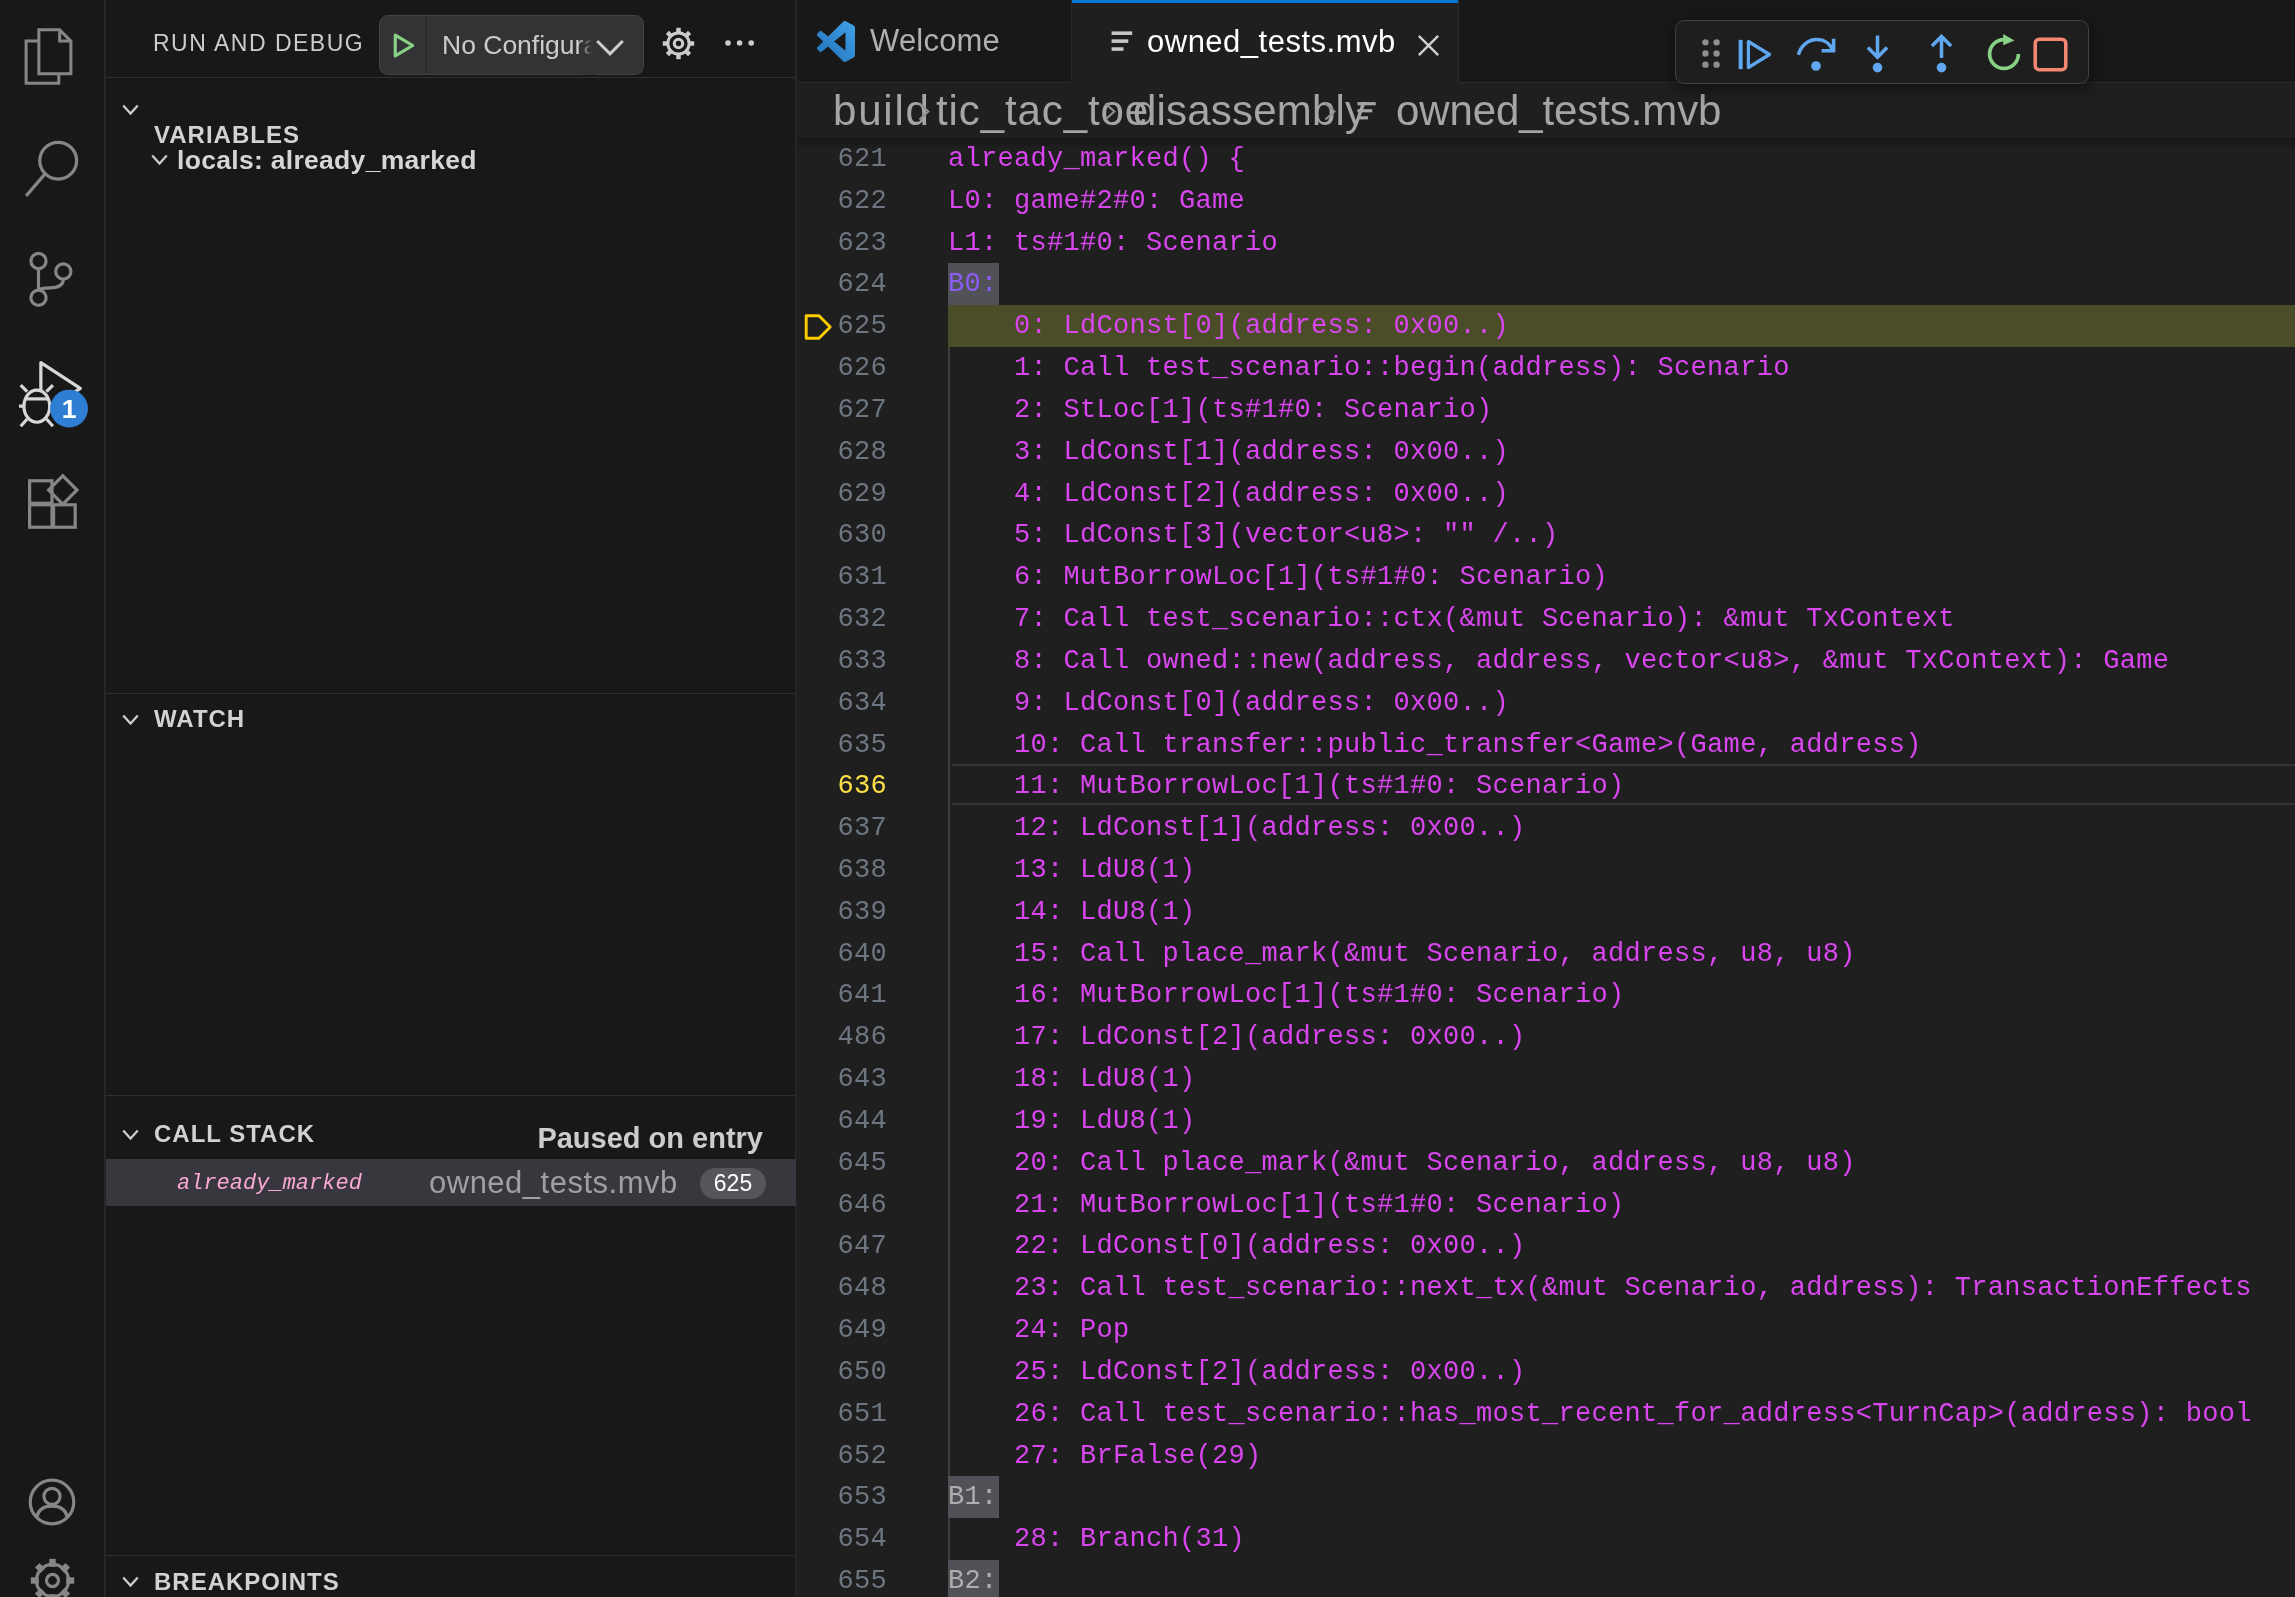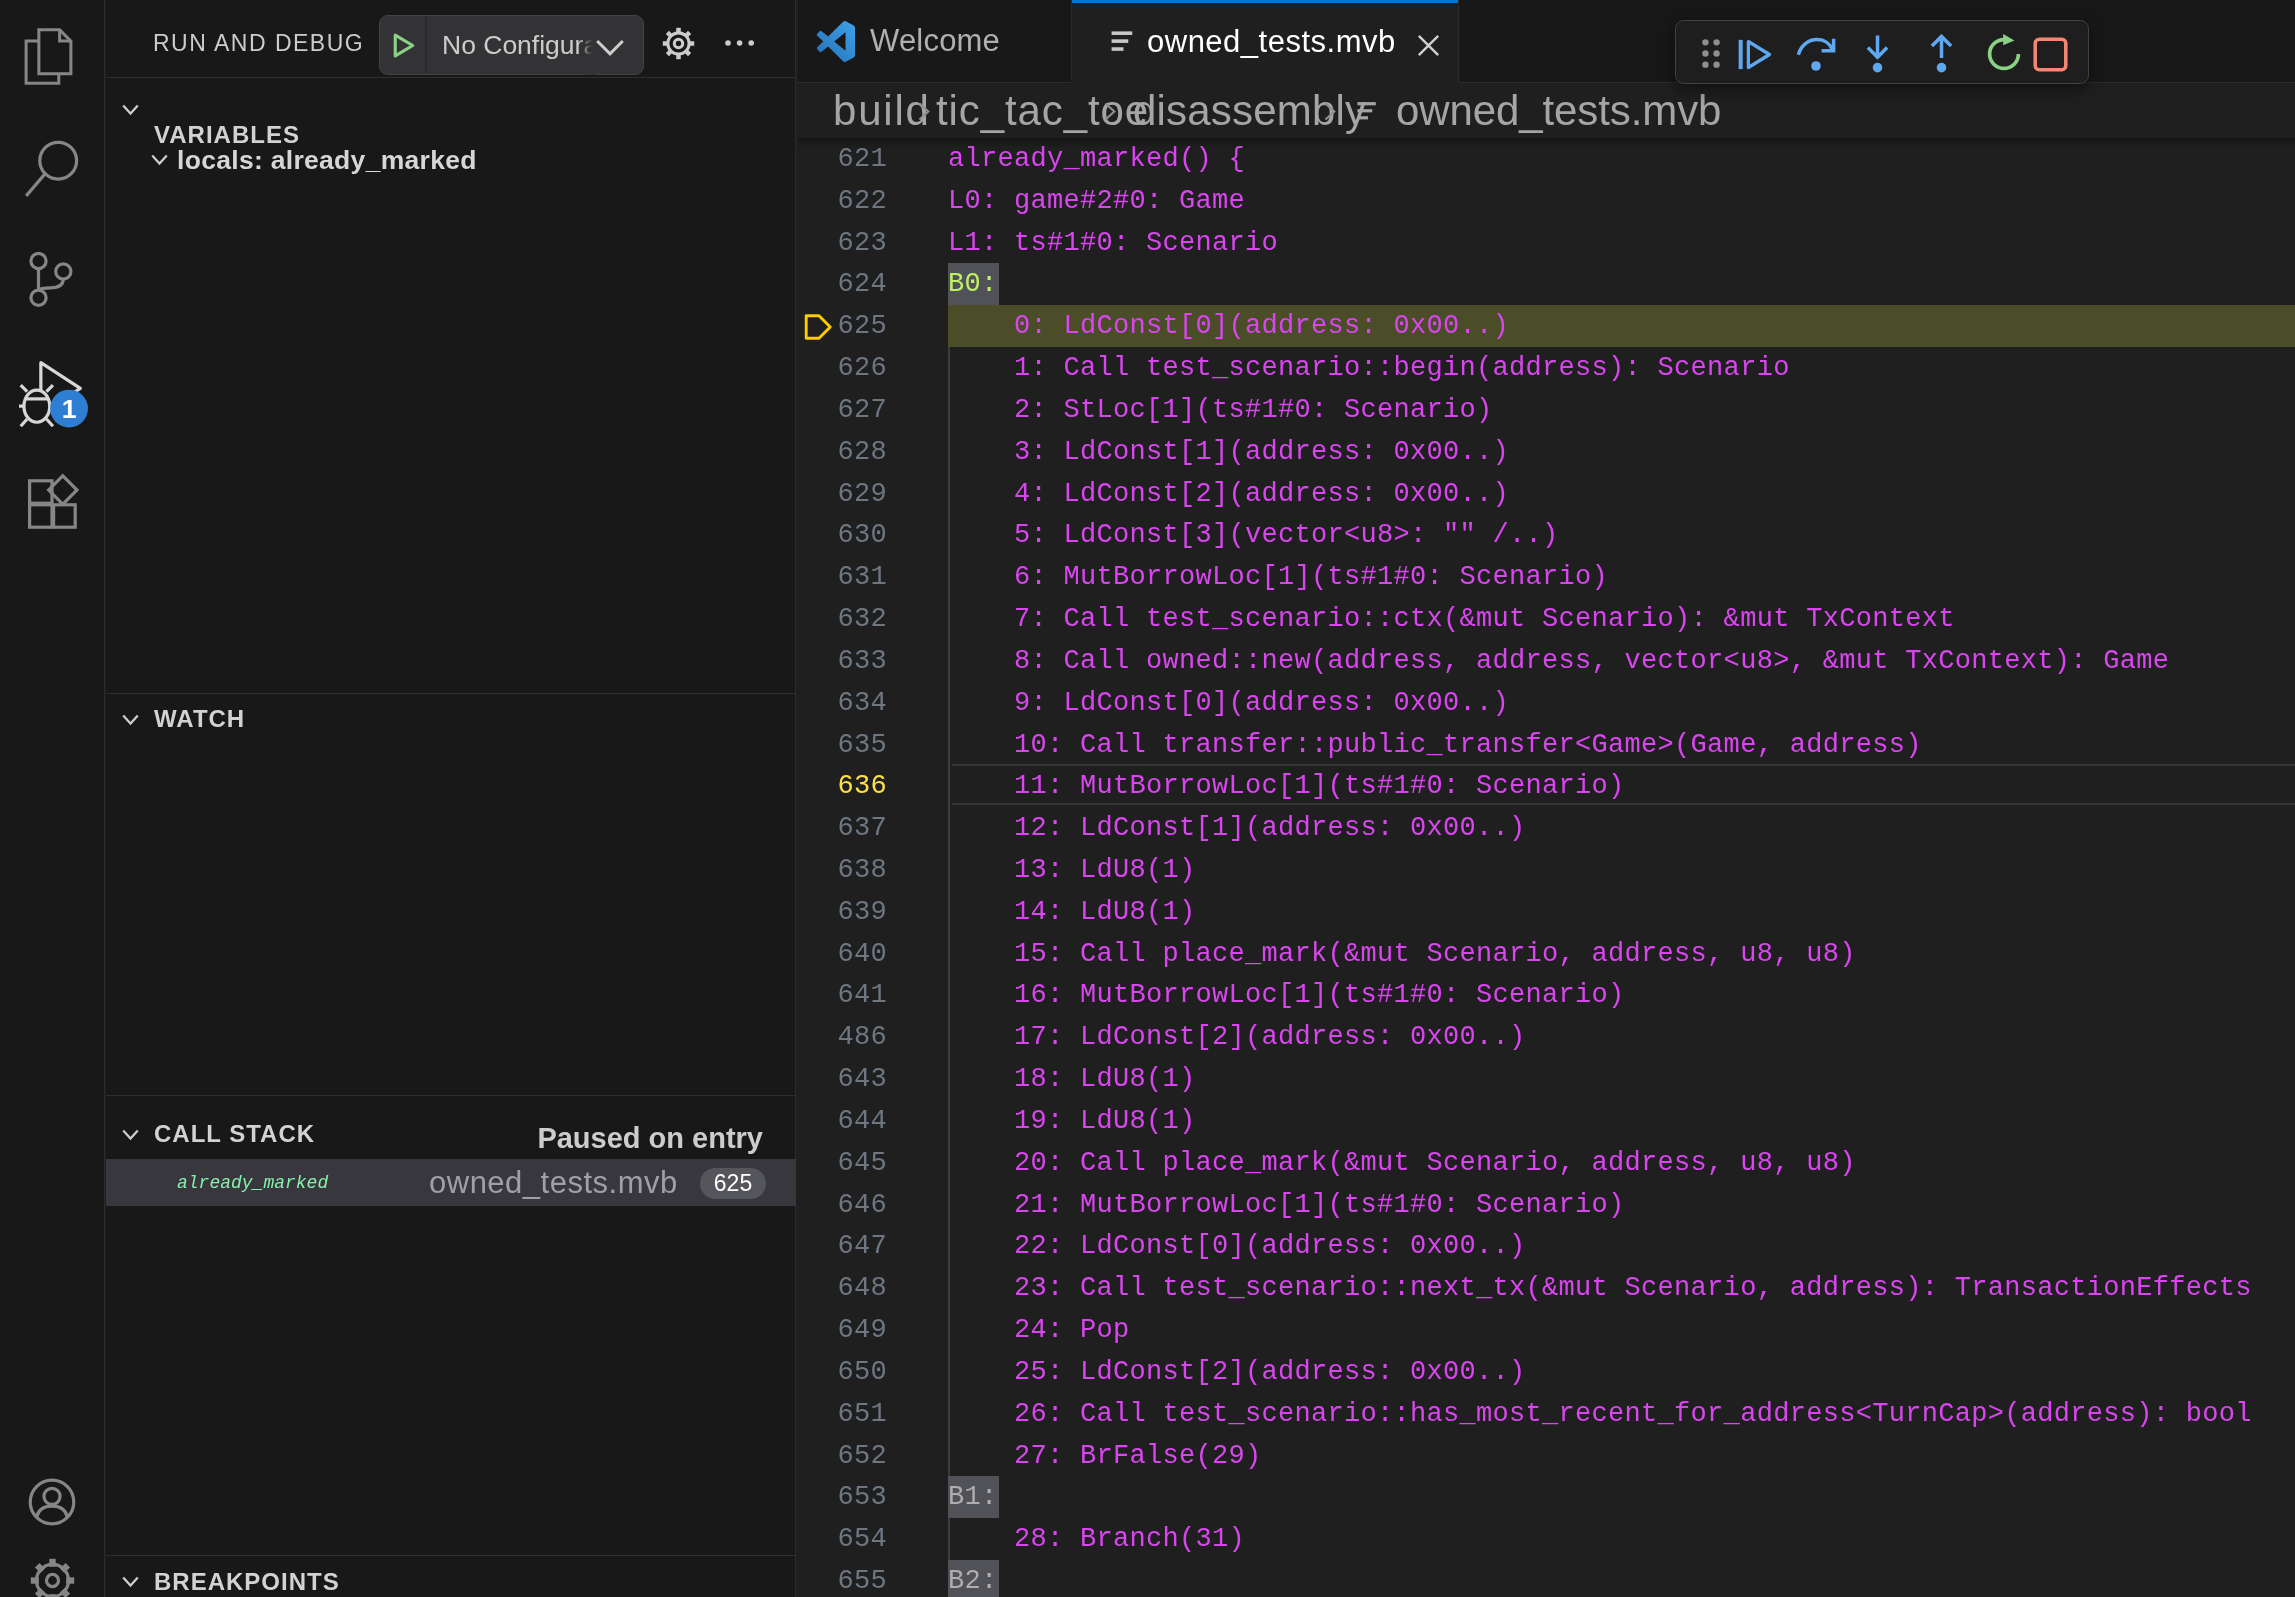--- a/index.html
+++ b/index.html
@@ -143,21 +143,21 @@
     </svg>
   <div class="hdr" style="top:705px;">WATCH</div>
 
   <div class="sep" style="top:1095px"></div>
   <svg class="chev" style="left:13.7px;top:1124px" viewBox="0 0 26 26" fill="none">
       <path d="M4 8 L13 18 L22 8" stroke="#cccccc" stroke-width="2.8"></path>
     </svg>
   <div class="hdr" style="top:1120px;">CALL STACK</div>
   <div class="abs" style="top:1122px;right:32px;font-size:29px;font-weight:bold;color:#cccccc;">Paused on entry</div>
   <div class="abs" style="left:0;top:1159px;width:690px;height:47px;background:#37373d;">
-    <div class="abs" style="left:71px;top:50%;transform:translateY(-50%);font-family:'Liberation Mono',monospace;font-style:italic;font-size:18px;color:#86efac;">already_marked</div>
+    <div class="abs" style="left:71px;top:50%;transform:translateY(-50%);font-family:'Liberation Mono',monospace;font-style:italic;font-size:22px;color:#f9a8d4;">already_marked</div>
     <div class="abs" style="left:323px;top:50%;transform:translateY(-50%);font-size:31px;color:#9fa0a5;letter-spacing:0.5px;">owned_tests.mvb</div>
     <div class="abs" style="left:594px;top:8.8px;width:66px;height:31px;background:#55555c;border-radius:16px;color:#ffffff;font-size:23px;text-align:center;line-height:31px;">625</div>
   </div>
 
   <div class="sep" style="top:1555px"></div>
   <svg class="chev" style="left:13.7px;top:1571px" viewBox="0 0 26 26" fill="none">
       <path d="M4 8 L13 18 L22 8" stroke="#cccccc" stroke-width="2.8"></path>
     </svg>
   <div class="hdr" style="top:1568px;">BREAKPOINTS</div>
 </div>
@@ -255,21 +255,21 @@
 <div class="abs" style="left:154px;top:626px;width:1344px;height:2.4px;background:#343434;"></div>
 <div class="abs" style="left:154px;top:665px;width:1344px;height:2.4px;background:#343434;"></div>
 <div class="ln" style="top:0px;">621</div>
 <div class="cl" style="top:0px;">already_marked() {</div>
 <div class="ln" style="top:42px;">622</div>
 <div class="cl" style="top:42px;">L0: game#2#0: Game</div>
 <div class="ln" style="top:84px;">623</div>
 <div class="cl" style="top:84px;">L1: ts#1#0: Scenario</div>
 <div class="ln" style="top:125px;">624</div>
 <div class="lbl" style="top:125px;"></div>
-<div class="cl" style="top:125px;color:#bef264;">B0:</div>
+<div class="cl" style="top:125px;color:#8b5cf6;">B0:</div>
 <div class="ln" style="top:167px;">625</div>
 <div class="cl" style="top:167px;">    0: LdConst[0](address: 0x00..)</div>
 <div class="ln" style="top:209px;">626</div>
 <div class="cl" style="top:209px;">    1: Call test_scenario::begin(address): Scenario</div>
 <div class="ln" style="top:251px;">627</div>
 <div class="cl" style="top:251px;">    2: StLoc[1](ts#1#0: Scenario)</div>
 <div class="ln" style="top:293px;">628</div>
 <div class="cl" style="top:293px;">    3: LdConst[1](address: 0x00..)</div>
 <div class="ln" style="top:335px;">629</div>
 <div class="cl" style="top:335px;">    4: LdConst[2](address: 0x00..)</div>

